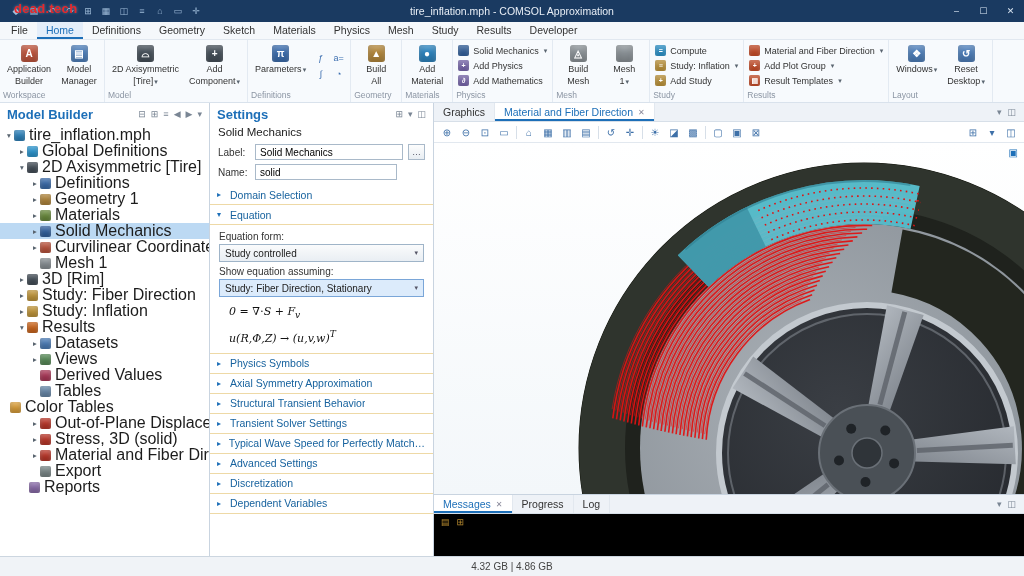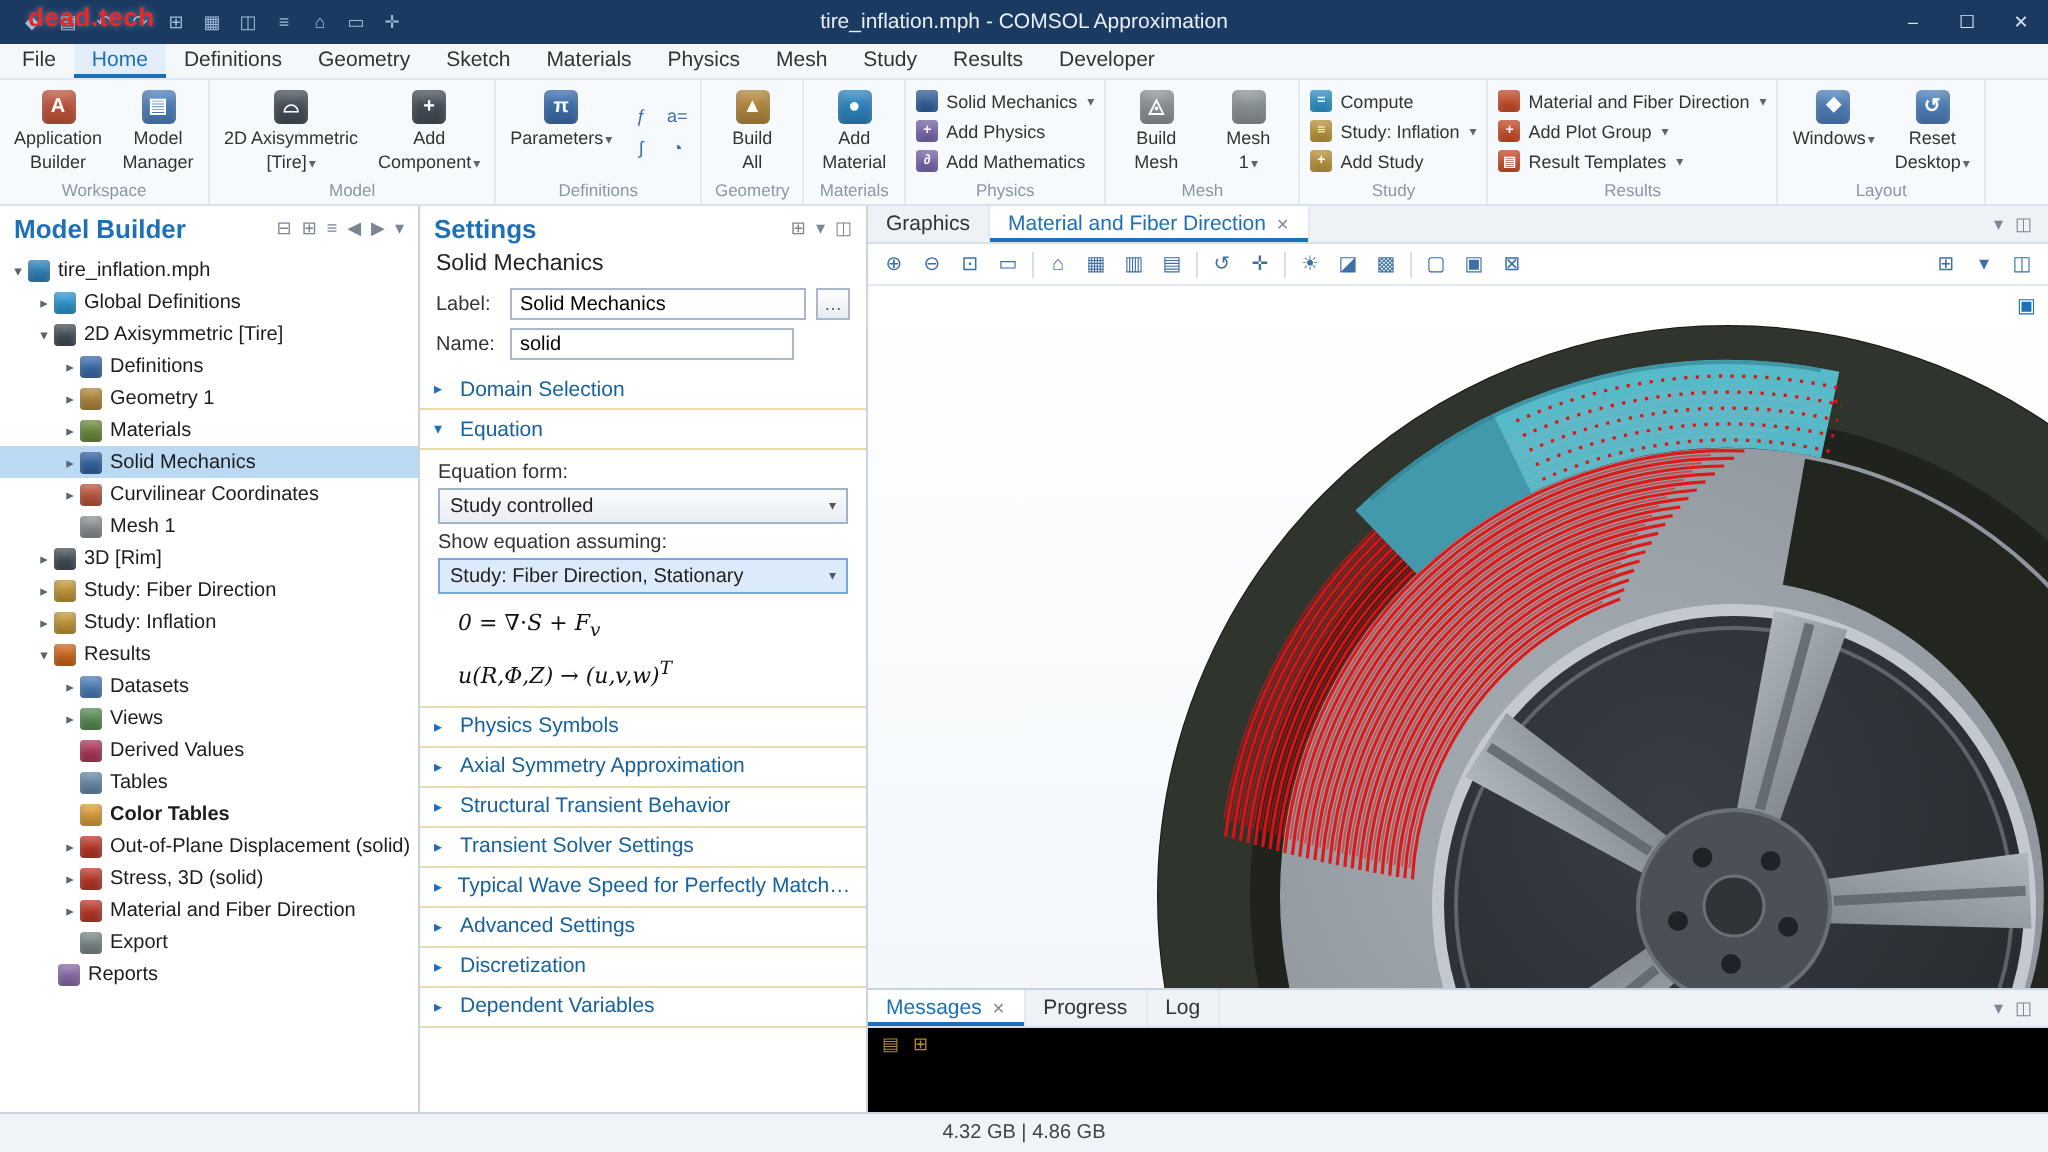--- a/index.html
+++ b/index.html
@@ -17,21 +17,21 @@
 
   
   .menubar{height:18px;background:#f5f8fb;border-bottom:1px solid #e1e8f0;display:flex;padding-left:2px}
   .mtab{padding:0 9px;line-height:17px;font-size:10.5px;color:#333}
   .mtab.active{color:#1d6fb8;background:#e4eefa;box-shadow:inset 0 -2px 0 #1d6fb8}
 
   
   .ribbon{height:63px;background:#f7fafd;border-bottom:1px solid #d9e2ec;display:flex;overflow:hidden}
   .rgroup{display:flex;flex-direction:column;border-right:1px solid #e3eaf2;padding:2px 3px 0;flex:0 0 auto}
   .ritems{flex:1;display:flex;gap:2px}
-  .rlabel{height:13px;line-height:13px;text-align:center;font-size:8.5px;color:#8b95a3;white-space:nowrap}
+  .rlabel{height:13px;line-height:13px;font-size:8.5px;color:#8b95a3;white-space:nowrap}
   .rbig{display:flex;flex-direction:column;align-items:center;gap:2px;padding:3px 4px 0;font-size:9px;line-height:10px;color:#333;text-align:center;min-width:44px}
   .ricon{width:17px;height:17px;border-radius:3px;display:flex;align-items:center;justify-content:center;color:#fff;font-size:10px;font-weight:bold;box-shadow:inset 0 -5px 8px rgba(0,0,0,.22),inset 0 4px 5px rgba(255,255,255,.28)}
   .rstack{display:flex;flex-direction:column;justify-content:center;gap:1px}
   .rrow{display:flex;align-items:center;gap:4px;height:14px;font-size:9px;color:#333;white-space:nowrap;padding:0 2px}
   .rrow .ricon{width:11px;height:11px;font-size:7px;border-radius:2px}
   .rgrid{display:grid;grid-template-columns:repeat(2,17px);grid-auto-rows:15px;gap:1px;align-content:center}
   .rgi{display:flex;align-items:center;justify-content:center;font-size:9px;color:#3d6fb0}
   .dd{color:#5a6570;font-size:7px;margin-left:1px}
 
   
@@ -45,21 +45,21 @@
   .phicons span{cursor:default}
   .filterwrap{padding:2px 5px}
   input.filter{width:100%;height:17px;border:1px solid #bcc8d6;font-size:10px;padding:0 4px;color:#555;font-family:"Liberation Sans",sans-serif}
 
   
   .tree{flex:1;overflow:hidden;padding-top:2px}
   .trow{display:flex;align-items:center;height:16px;white-space:nowrap}
   .trow.selected{background:#bcd9f3}
   .tarrow{width:10px;flex:0 0 auto;text-align:center;font-size:7.5px;color:#5a6570}
   .ticon{width:11px;height:11px;border-radius:2px;margin-right:4px;flex:0 0 auto;box-shadow:inset 0 -4px 6px rgba(0,0,0,.25),inset 0 3px 4px rgba(255,255,255,.3)}
-  .tlabel{font-size:10px;color:#1c1c1c}
+  .tlabel{font-size:16px;color:#1c1c1c}
 
   
   .subhead{padding:1px 8px 4px;font-size:11.5px;color:#222}
   .fieldrow{display:flex;align-items:center;gap:5px;padding:2px 8px}
   .fieldrow label{width:32px;font-size:10px;color:#333}
   .fieldrow input{flex:1;height:16px;border:1px solid #a9b9c9;font-size:10px;padding:0 4px;font-family:"Liberation Sans",sans-serif}
   .fieldrow input.short{flex:0 0 122px}
   .mini-btn{width:17px;height:16px;border:1px solid #a9b9c9;background:linear-gradient(#fdfdfd,#e8edf2);font-size:9px;color:#556;display:flex;align-items:center;justify-content:center}
   .sections{flex:1;overflow:hidden;margin-top:3px}
   .sechead{display:flex;align-items:center;gap:5px;height:20px;padding:0 7px;border-bottom:1px solid #eed9a6;background:#fff}
@@ -391,21 +391,21 @@
         <div class="trow" style="padding-left: 30px;">
           <span class="tarrow"></span>
           <span class="ticon" style="background: rgb(176, 58, 91);"></span>
           <span class="tlabel">Derived Values</span>
         </div>
         <div class="trow" style="padding-left: 30px;">
           <span class="tarrow"></span>
           <span class="ticon" style="background: rgb(107, 140, 174);"></span>
           <span class="tlabel">Tables</span>
         </div>
-        <div class="trow" style="padding-left: 30px; font-weight: bold;">
+        <div class="trow" style="">
           <span class="tarrow"></span>
           <span class="ticon" style="background: rgb(224, 163, 60);"></span>
           <span class="tlabel">Color Tables</span>
         </div>
         <div class="trow" style="padding-left: 30px;">
           <span class="tarrow">▸</span>
           <span class="ticon" style="background: rgb(192, 57, 43);"></span>
           <span class="tlabel">Out-of-Plane Displacement (solid)</span>
         </div>
         <div class="trow" style="padding-left: 30px;">

